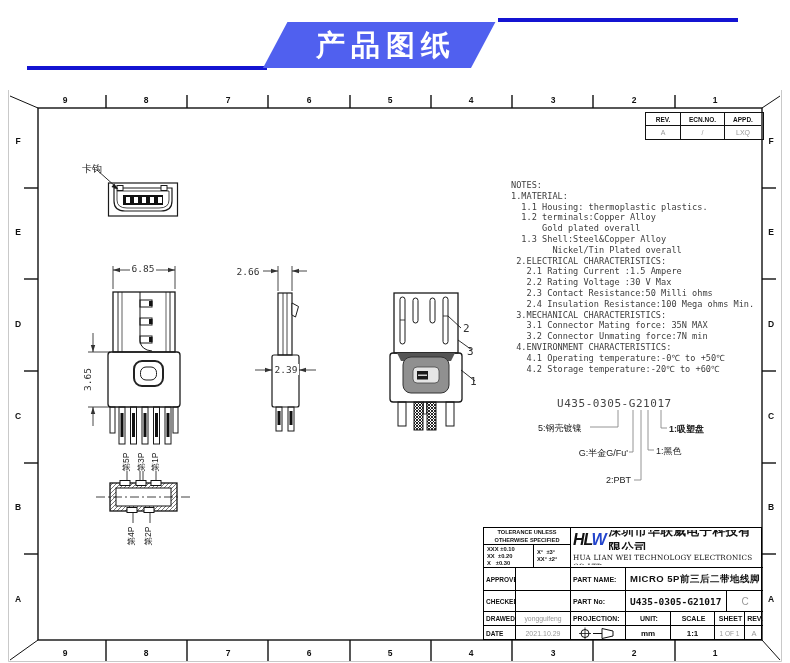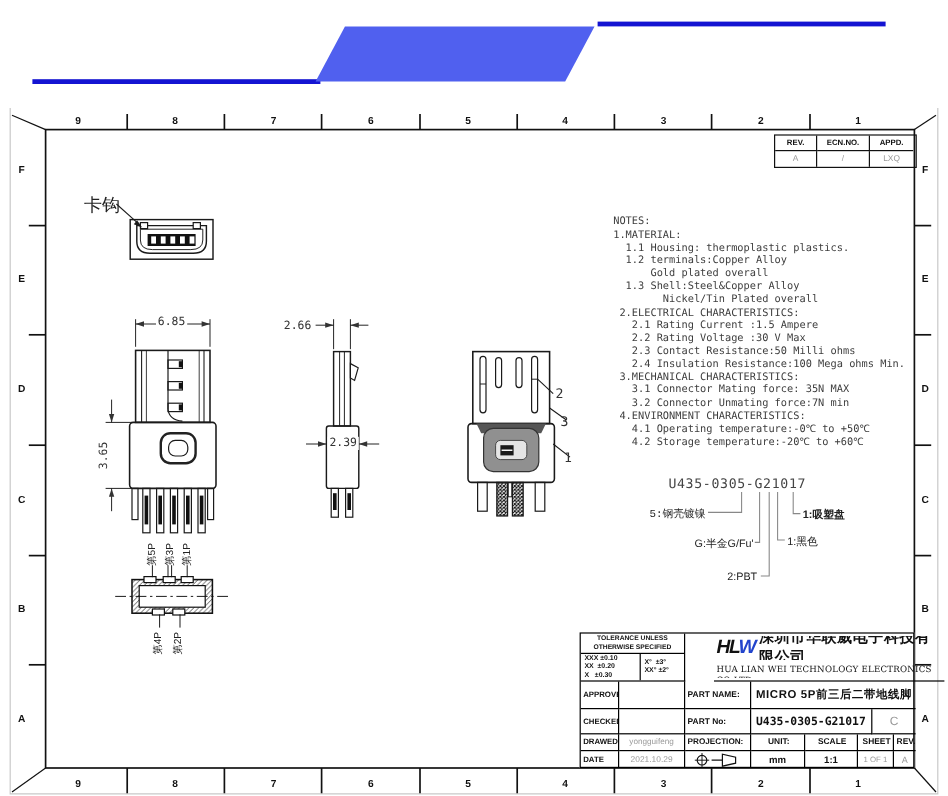--- a/index.html
+++ b/index.html
@@ -48,20 +48,21 @@
   .cmp-en{font-size:7.2px;font-family:"DejaVu Serif",serif;letter-spacing:0.2px;}
 </style>
 </head>
 <body>
 
 <div class="page">
 
   <div class="banner-line" style="left:27px;top:66px;width:240px;"></div>
   <div class="banner-shape"></div>
   <div class="banner-line" style="left:498px;top:18px;width:240px;"></div>
+  <div class="banner-title">产品图纸</div>
 
   <svg class="abs" style="left:0;top:0;" width="790" height="663" viewBox="0 0 790 663">
     <defs>
       <pattern id="hatch" width="4" height="4" patternUnits="userSpaceOnUse">
         <path d="M0,4 L4,0" stroke="#555" stroke-width="0.8"></path>
       </pattern>
       <pattern id="xhatch" width="3" height="3" patternUnits="userSpaceOnUse">
         <path d="M0,3 L3,0 M0,0 L3,3" stroke="#111" stroke-width="0.9"></path>
       </pattern>
     </defs>
@@ -273,21 +274,21 @@
 
   <div class="rev-table">
     <div>REV.</div>
     <div>ECN.NO.</div>
     <div>APPD.</div>
     <div class="val">A</div>
     <div class="val">/</div>
     <div class="val">LXQ</div>
   </div>
 
-  <div class="cad cn" style="left:70px;top:162px;font-size:15px;text-align:right;">卡钩</div>
+  <div class="cad cn" style="left:82px;top:162px;font-size:10px;text-align:right;">卡钩</div>
   <div class="cad dim" style="left:113px;top:263px;width:60px;"><span>6.85</span></div>
   <div class="cad dim rot" style="left:70px;top:374px;width:34px;"><span>3.65</span></div>
   <div class="cad dim" style="left:234px;top:266px;width:28px;"><span>2.66</span></div>
   <div class="cad dim" style="left:272px;top:364px;width:28px;"><span>2.39</span></div>
   <div class="cad callout" style="left:463px;top:322px;">2</div>
   <div class="cad callout" style="left:467px;top:345px;">3</div>
   <div class="cad callout" style="left:470px;top:375px;">1</div>
   <div class="cad cn rot" style="left:114px;top:456px;width:26px;font-size:8.5px;">第5P</div>
   <div class="cad cn rot" style="left:129px;top:456px;width:26px;font-size:8.5px;">第3P</div>
   <div class="cad cn rot" style="left:143px;top:456px;width:26px;font-size:8.5px;">第1P</div>
@@ -307,39 +308,39 @@
    2.3 Contact Resistance:50 Milli ohms
    2.4 Insulation Resistance:100 Mega ohms Min.
  3.MECHANICAL CHARACTERISTICS:
    3.1 Connector Mating force: 35N MAX
    3.2 Connector Unmating force:7N min
  4.ENVIRONMENT CHARACTERISTICS:
    4.1 Operating temperature:-0℃ to +50℃
    4.2 Storage temperature:-20℃ to +60℃</div>
 
   <div class="cad pcode">U435-0305-G21017</div>
-  <div class="cad cn plabel" style="left:538px;top:422px;width:50px;text-align:right;font-family:Liberation Mono, monospace;">5:钢壳镀镍</div>
+  <div class="cad cn plabel" style="left:538px;top:422px;width:50px;text-align:left;">5:钢壳镀镍</div>
   <div class="cad cn plabel" style="left:669px;top:423px;font-weight:bold;">1:吸塑盘</div>
   <div class="cad cn plabel" style="left:574px;top:447px;width:54px;text-align:right;">G:半金G/Fu'</div>
   <div class="cad cn plabel" style="left:656px;top:445px;">1:黑色</div>
   <div class="cad cn plabel" style="left:606px;top:475px;">2:PBT</div>
 
   <div class="tblock">
 
     <div class="tc br bb" style="left:0;top:0;width:87px;height:40px;">
       <div class="tc bb tol-hd" style="left:0;top:0;width:86px;height:17px;white-space:pre;">TOLERANCE UNLESS
 OTHERWISE SPECIFIED</div>
       <div class="tc br tol-tx" style="left:0;top:17px;width:50px;height:22px;">XXX ±0.10
 XX  ±0.20
 X   ±0.30</div>
       <div class="tc tol-tx" style="left:50px;top:17px;width:36px;height:22px;padding-top:4px;">X°  ±3°
 XX° ±2°</div>
     </div>
 
-    <div class="tc bb" style="left:87px;top:0;width:192px;height:40px;margin-left:24px;">
+    <div class="tc bb" style="left:87px;top:0;width:192px;height:40px;">
       <div class="tc" style="left:2px;top:2px;width:188px;height:20px;display:flex;align-items:center;">
         <span class="logo"><span>HL</span><span class="w">W</span></span>
         <span class="cmp-cn" style="margin-left:3px;">深圳市华联威电子科技有限公司</span>
       </div>
       <div class="tc cmp-en" style="left:2px;top:25px;width:188px;height:12px;">HUA LIAN WEI TECHNOLOGY ELECTRONICS CO:LTD.</div>
     </div>
 
     <div class="tc br bb lbl" style="left:0;top:40px;width:32px;height:23px;">APPROVED</div>
     <div class="tc br bb" style="left:32px;top:40px;width:55px;height:23px;"></div>
     <div class="tc br bb lbl" style="left:87px;top:40px;width:55px;height:23px;font-size:7px;">PART NAME:</div>

